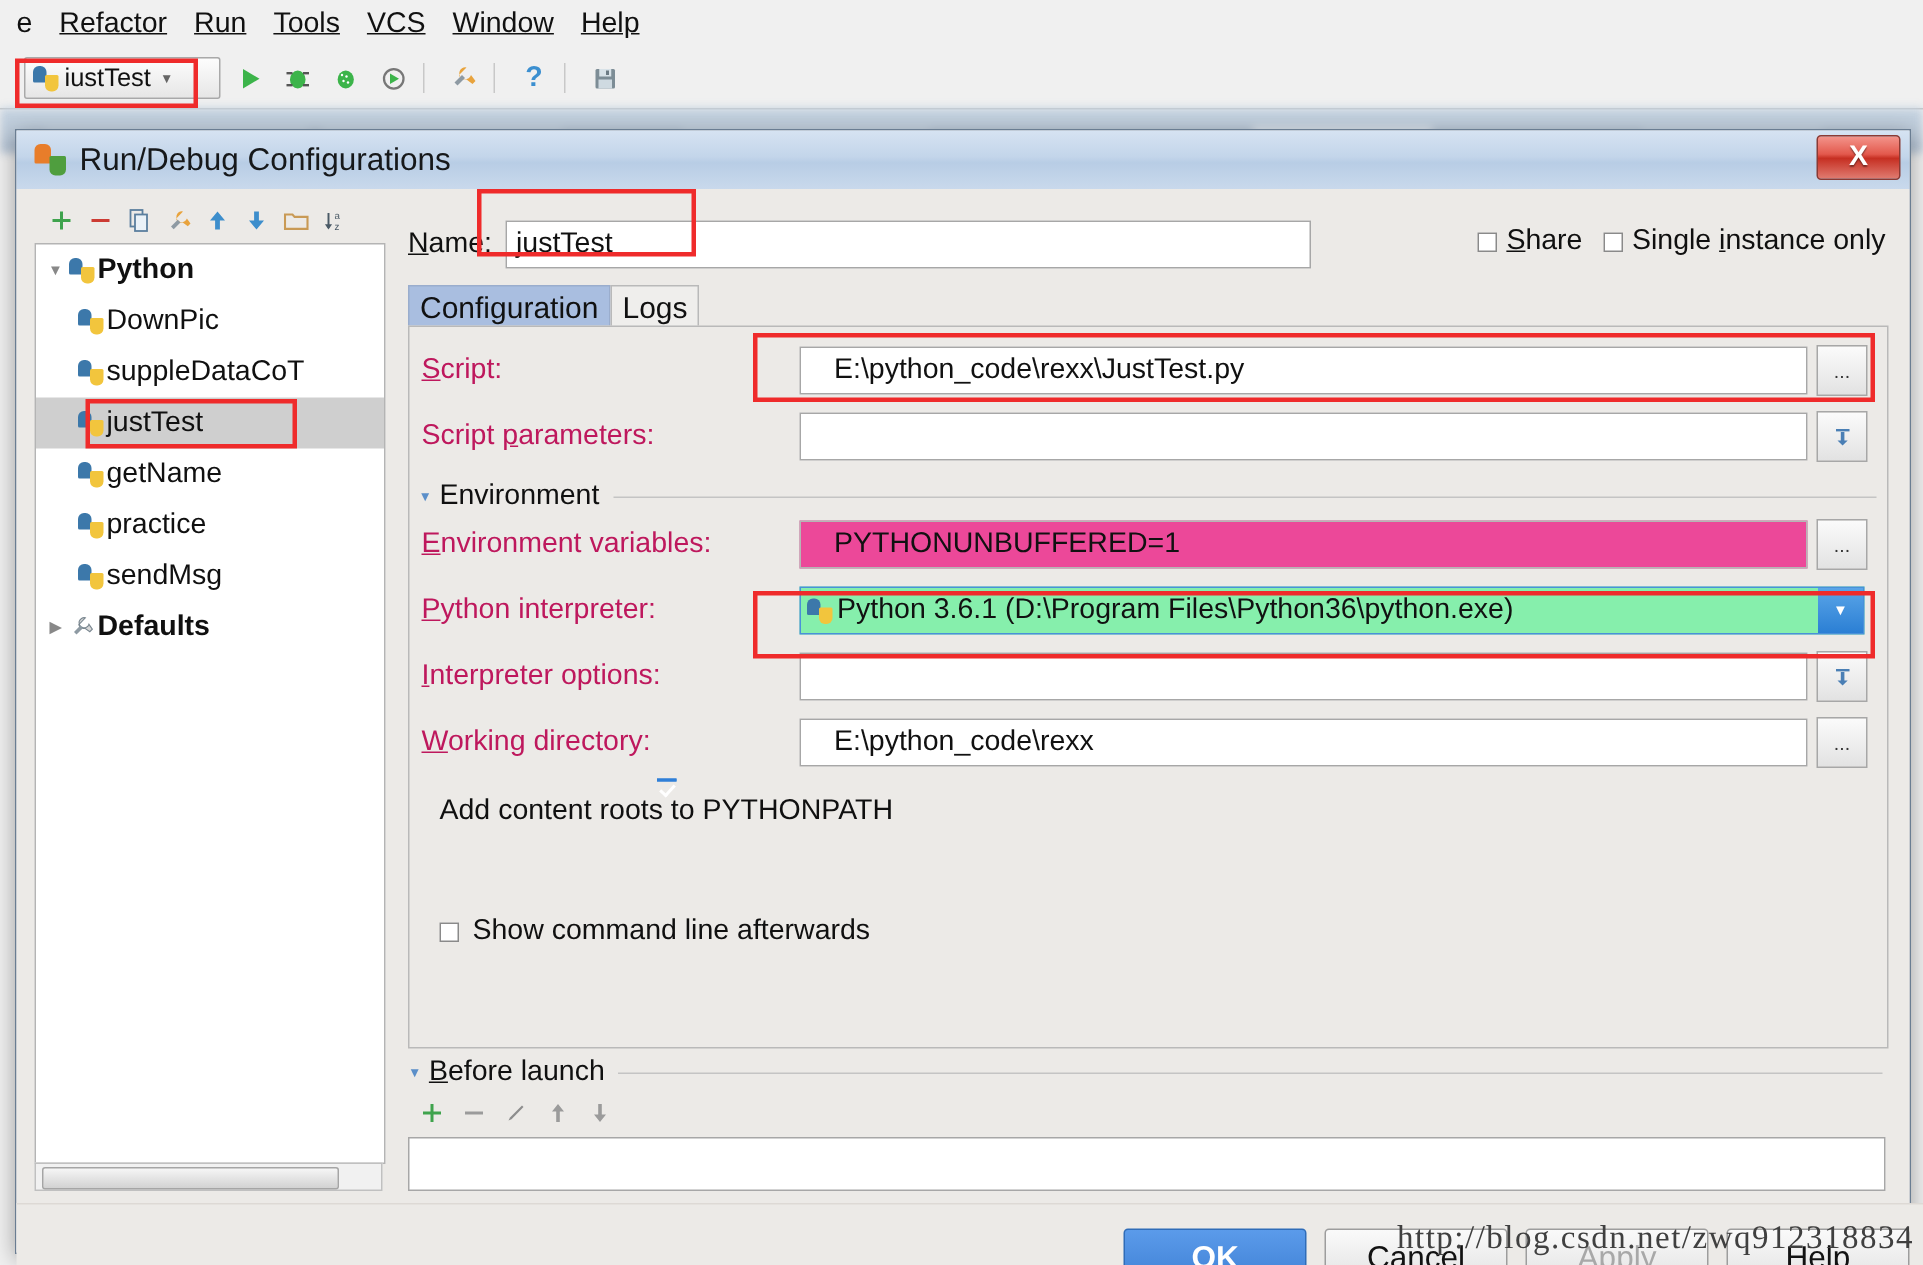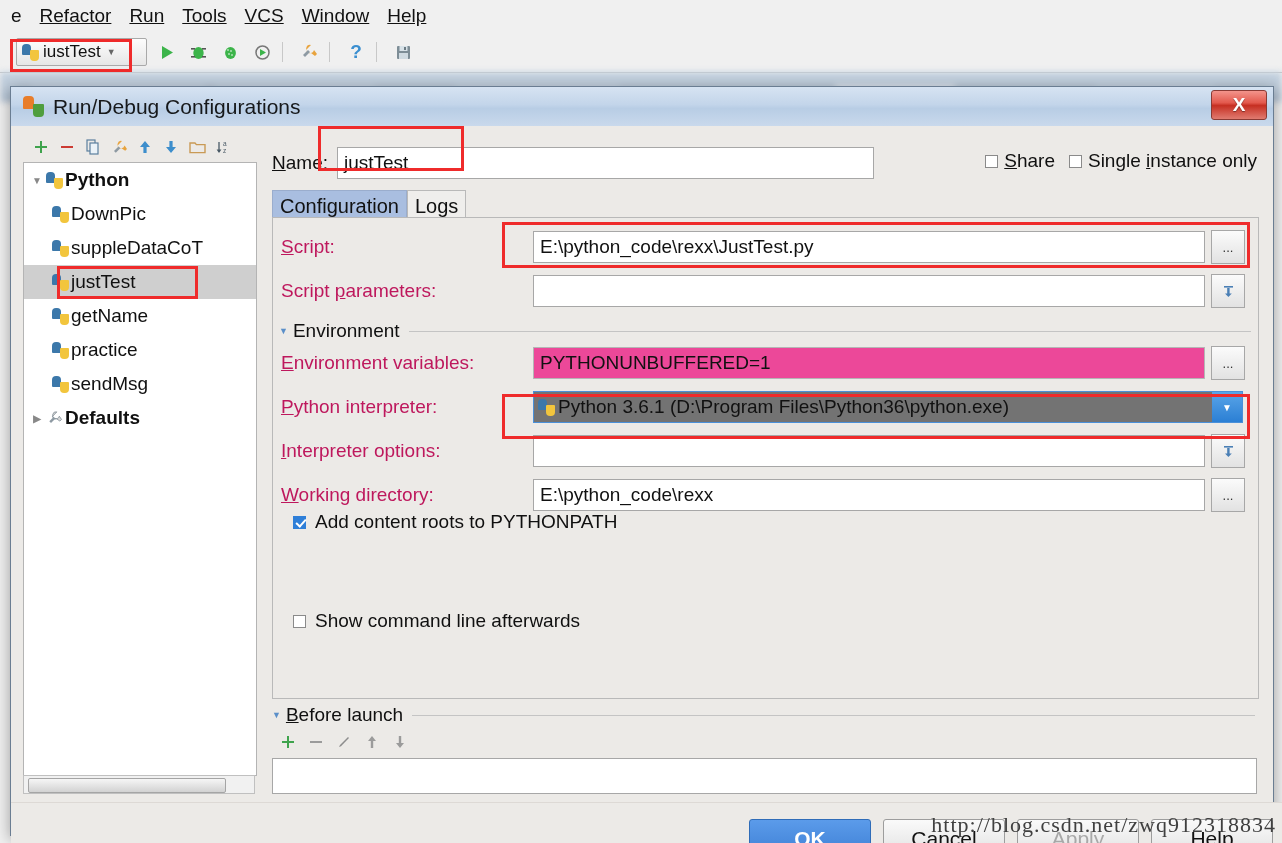--- a/index.html
+++ b/index.html
@@ -211,33 +211,33 @@
     background:#eceae7;
     border:1px solid #b9b9b9;
   }
   .form-row {
     position:absolute; left:8px; height:34px;
     display:flex; align-items:center; width:968px;
   }
   .form-row .rl { width:252px; font-size:19px; color:#be185d; white-space:nowrap;}
   .txtfield {
     height:32px; background:#fff; border:1px solid #a7a7a7;
-    font-size:19px; color:#111; padding:0 6px; box-sizing:border-box;
+    font-size:19px; color:#111; padding:0 22px; box-sizing:border-box;
     display:flex; align-items:center; white-space:nowrap; overflow:hidden;
   }
   .txtfield.readonlybg { background:#ec4899; border-color:#b5b5b5;}
   .sq-btn {
     width:32px; height:32px; margin-left:6px;
     background: linear-gradient(180deg,#fbfbfb,#e2e2e2);
     border:1px solid #a7a7a7;
     display:flex; align-items:center; justify-content:center;
     font-size:13px; color:#333; cursor:pointer;
   }
   .combo {
-    height:32px; border:1px solid #4a90d9; background:#737373;
+    height:32px; border:1px solid #4a90d9; background:#86efac;
     display:flex; align-items:center; box-sizing:border-box;
     font-size:19px; color:#111; overflow:hidden; cursor:pointer;
   }
   .combo .ctext { padding-left:4px; white-space:nowrap; display:flex; align-items:center; gap:3px;}
   .combo .cbtn {
     margin-left:auto; width:30px; height:30px;
     background: linear-gradient(180deg,#5aa5e8,#2b7fd4);
     display:flex; align-items:center; justify-content:center;
     color:#fff; font-size:10px;
   }
@@ -638,21 +638,21 @@
         <div class="form-row" style="top:260px;">
           <span class="rl"><u>W</u>orking directory:</span>
           <div class="txtfield" style="width:672px;">
             <span>E:\python_code\rexx</span>
           </div>
           <div class="sq-btn">
             <span>...</span>
           </div>
         </div>
 
-        <div class="cb-row" style="top:290px;">
+        <div class="cb-row" style="top:301px;flex-direction:column;">
           <span class="chkbox checked"></span>
           <span>Add content roots to PYTHONPATH</span>
         </div>
         <div class="cb-row" style="top:389px;">
           <span class="chkbox"></span>
           <span>Show command line afterwards</span>
         </div>
 
       </div>
 

